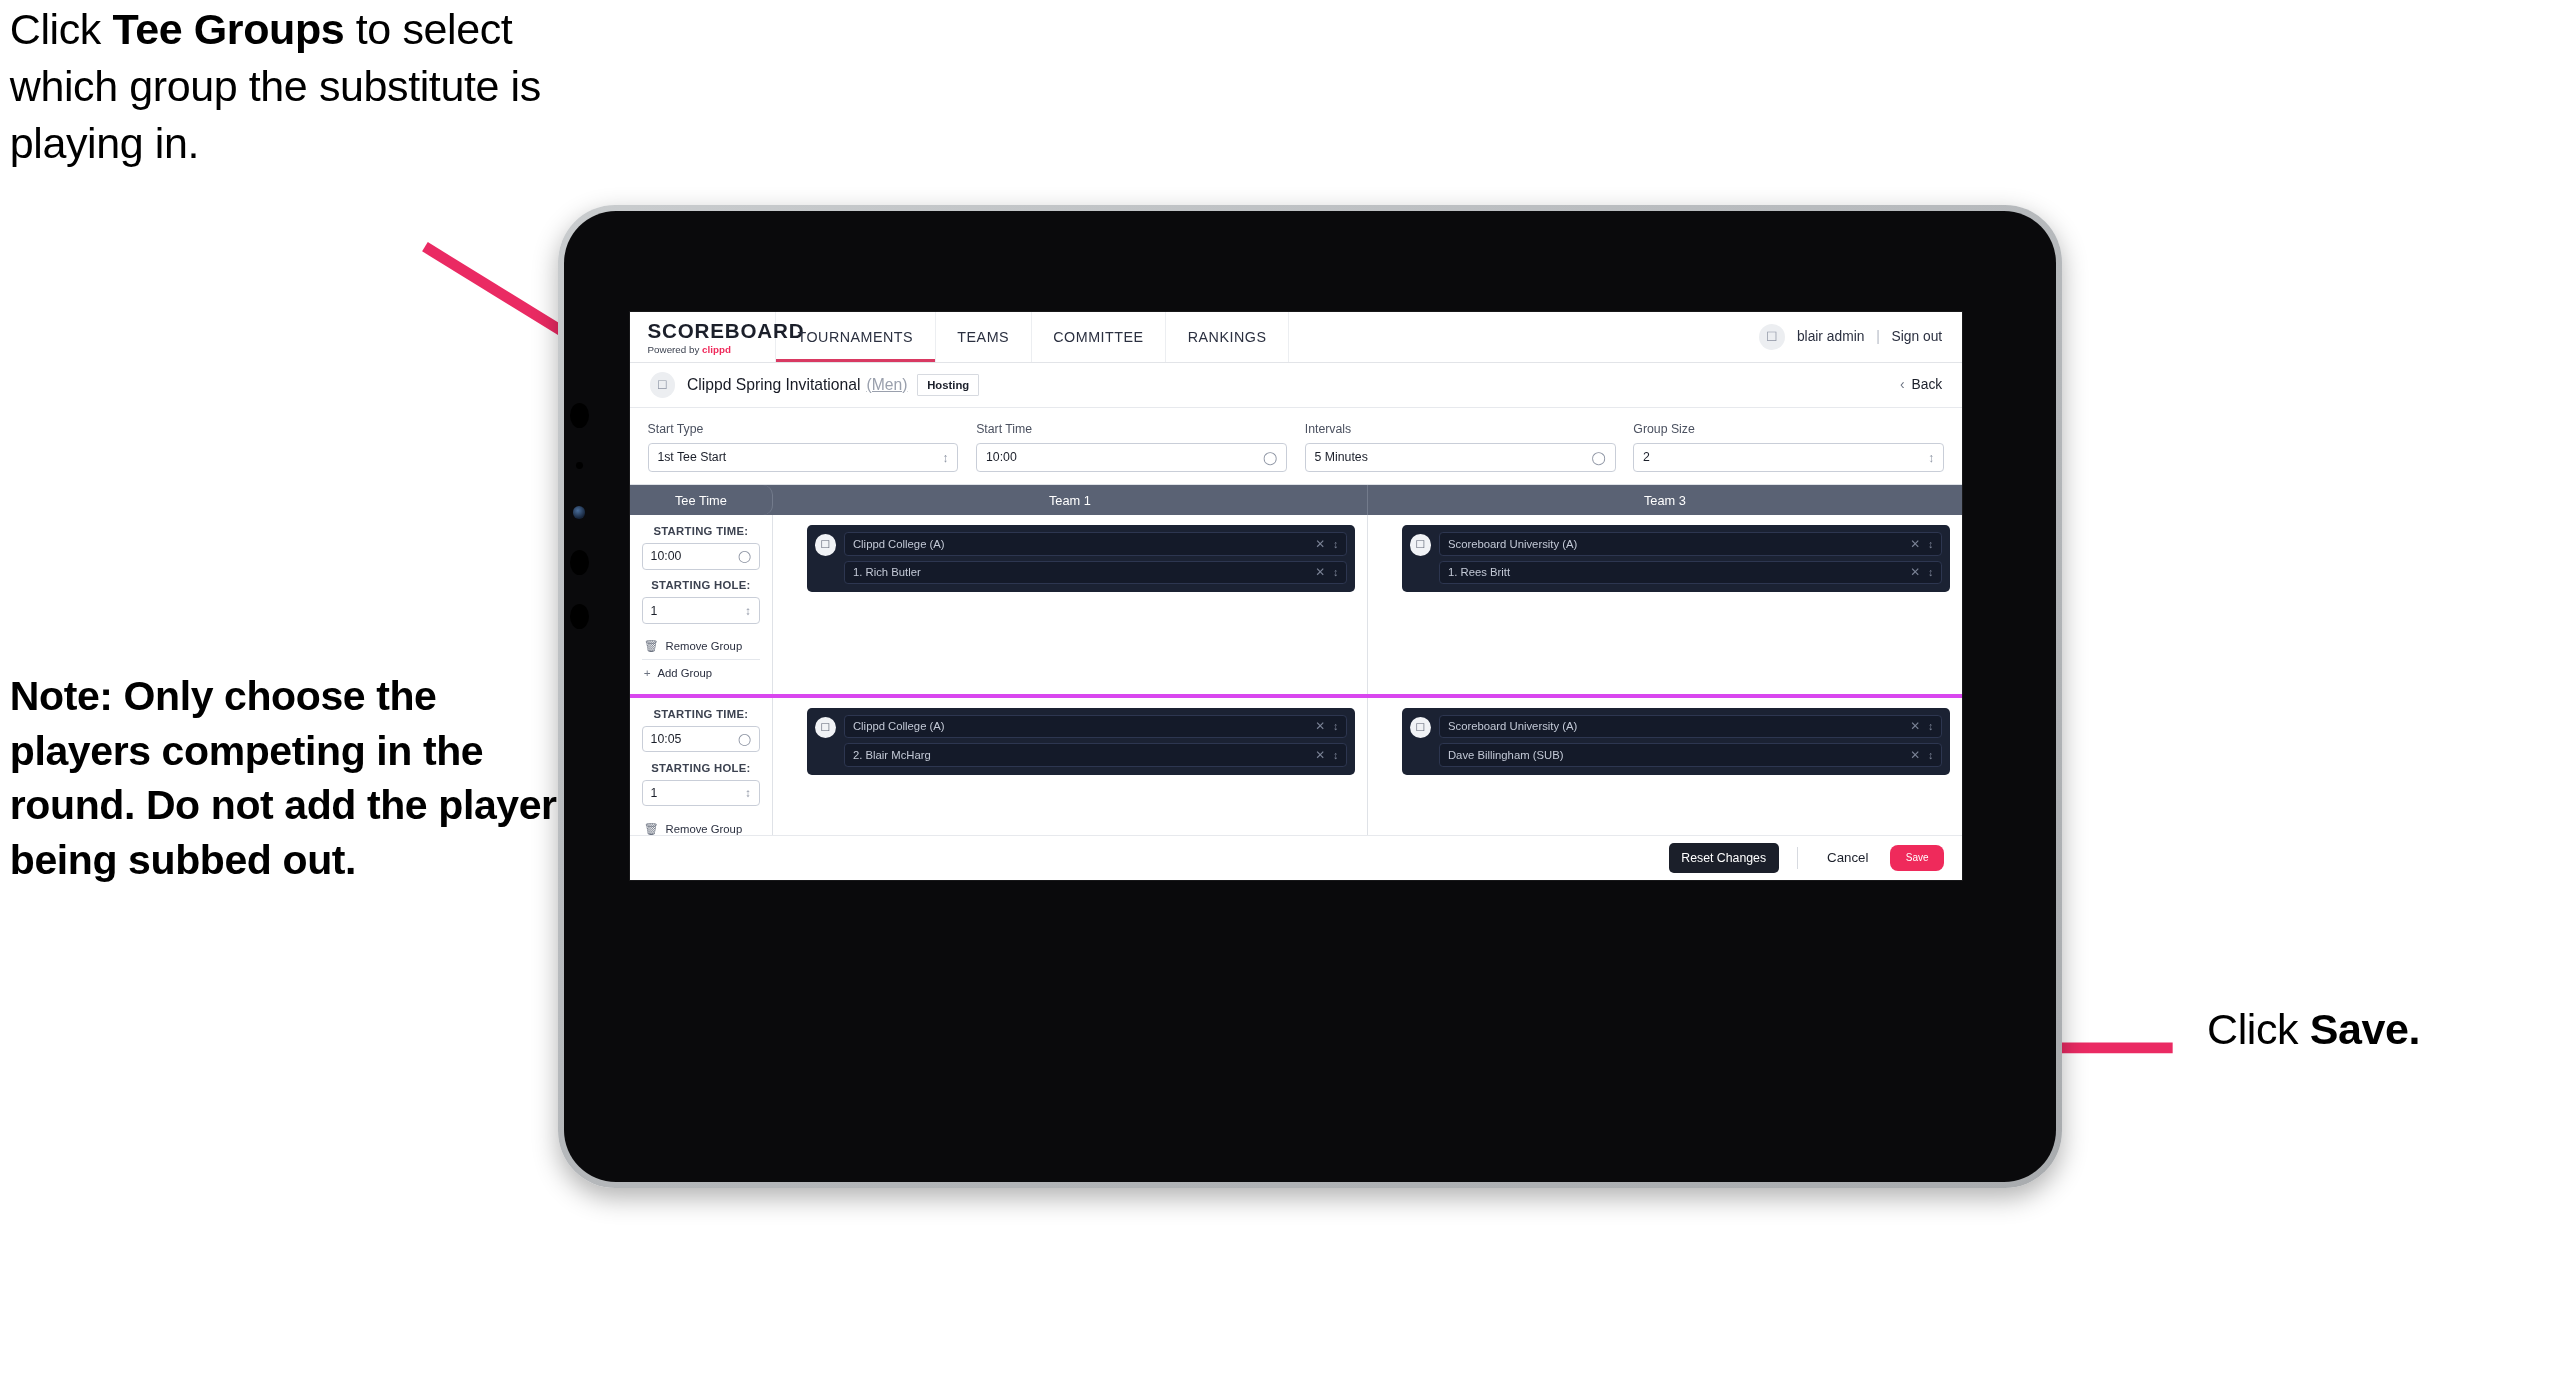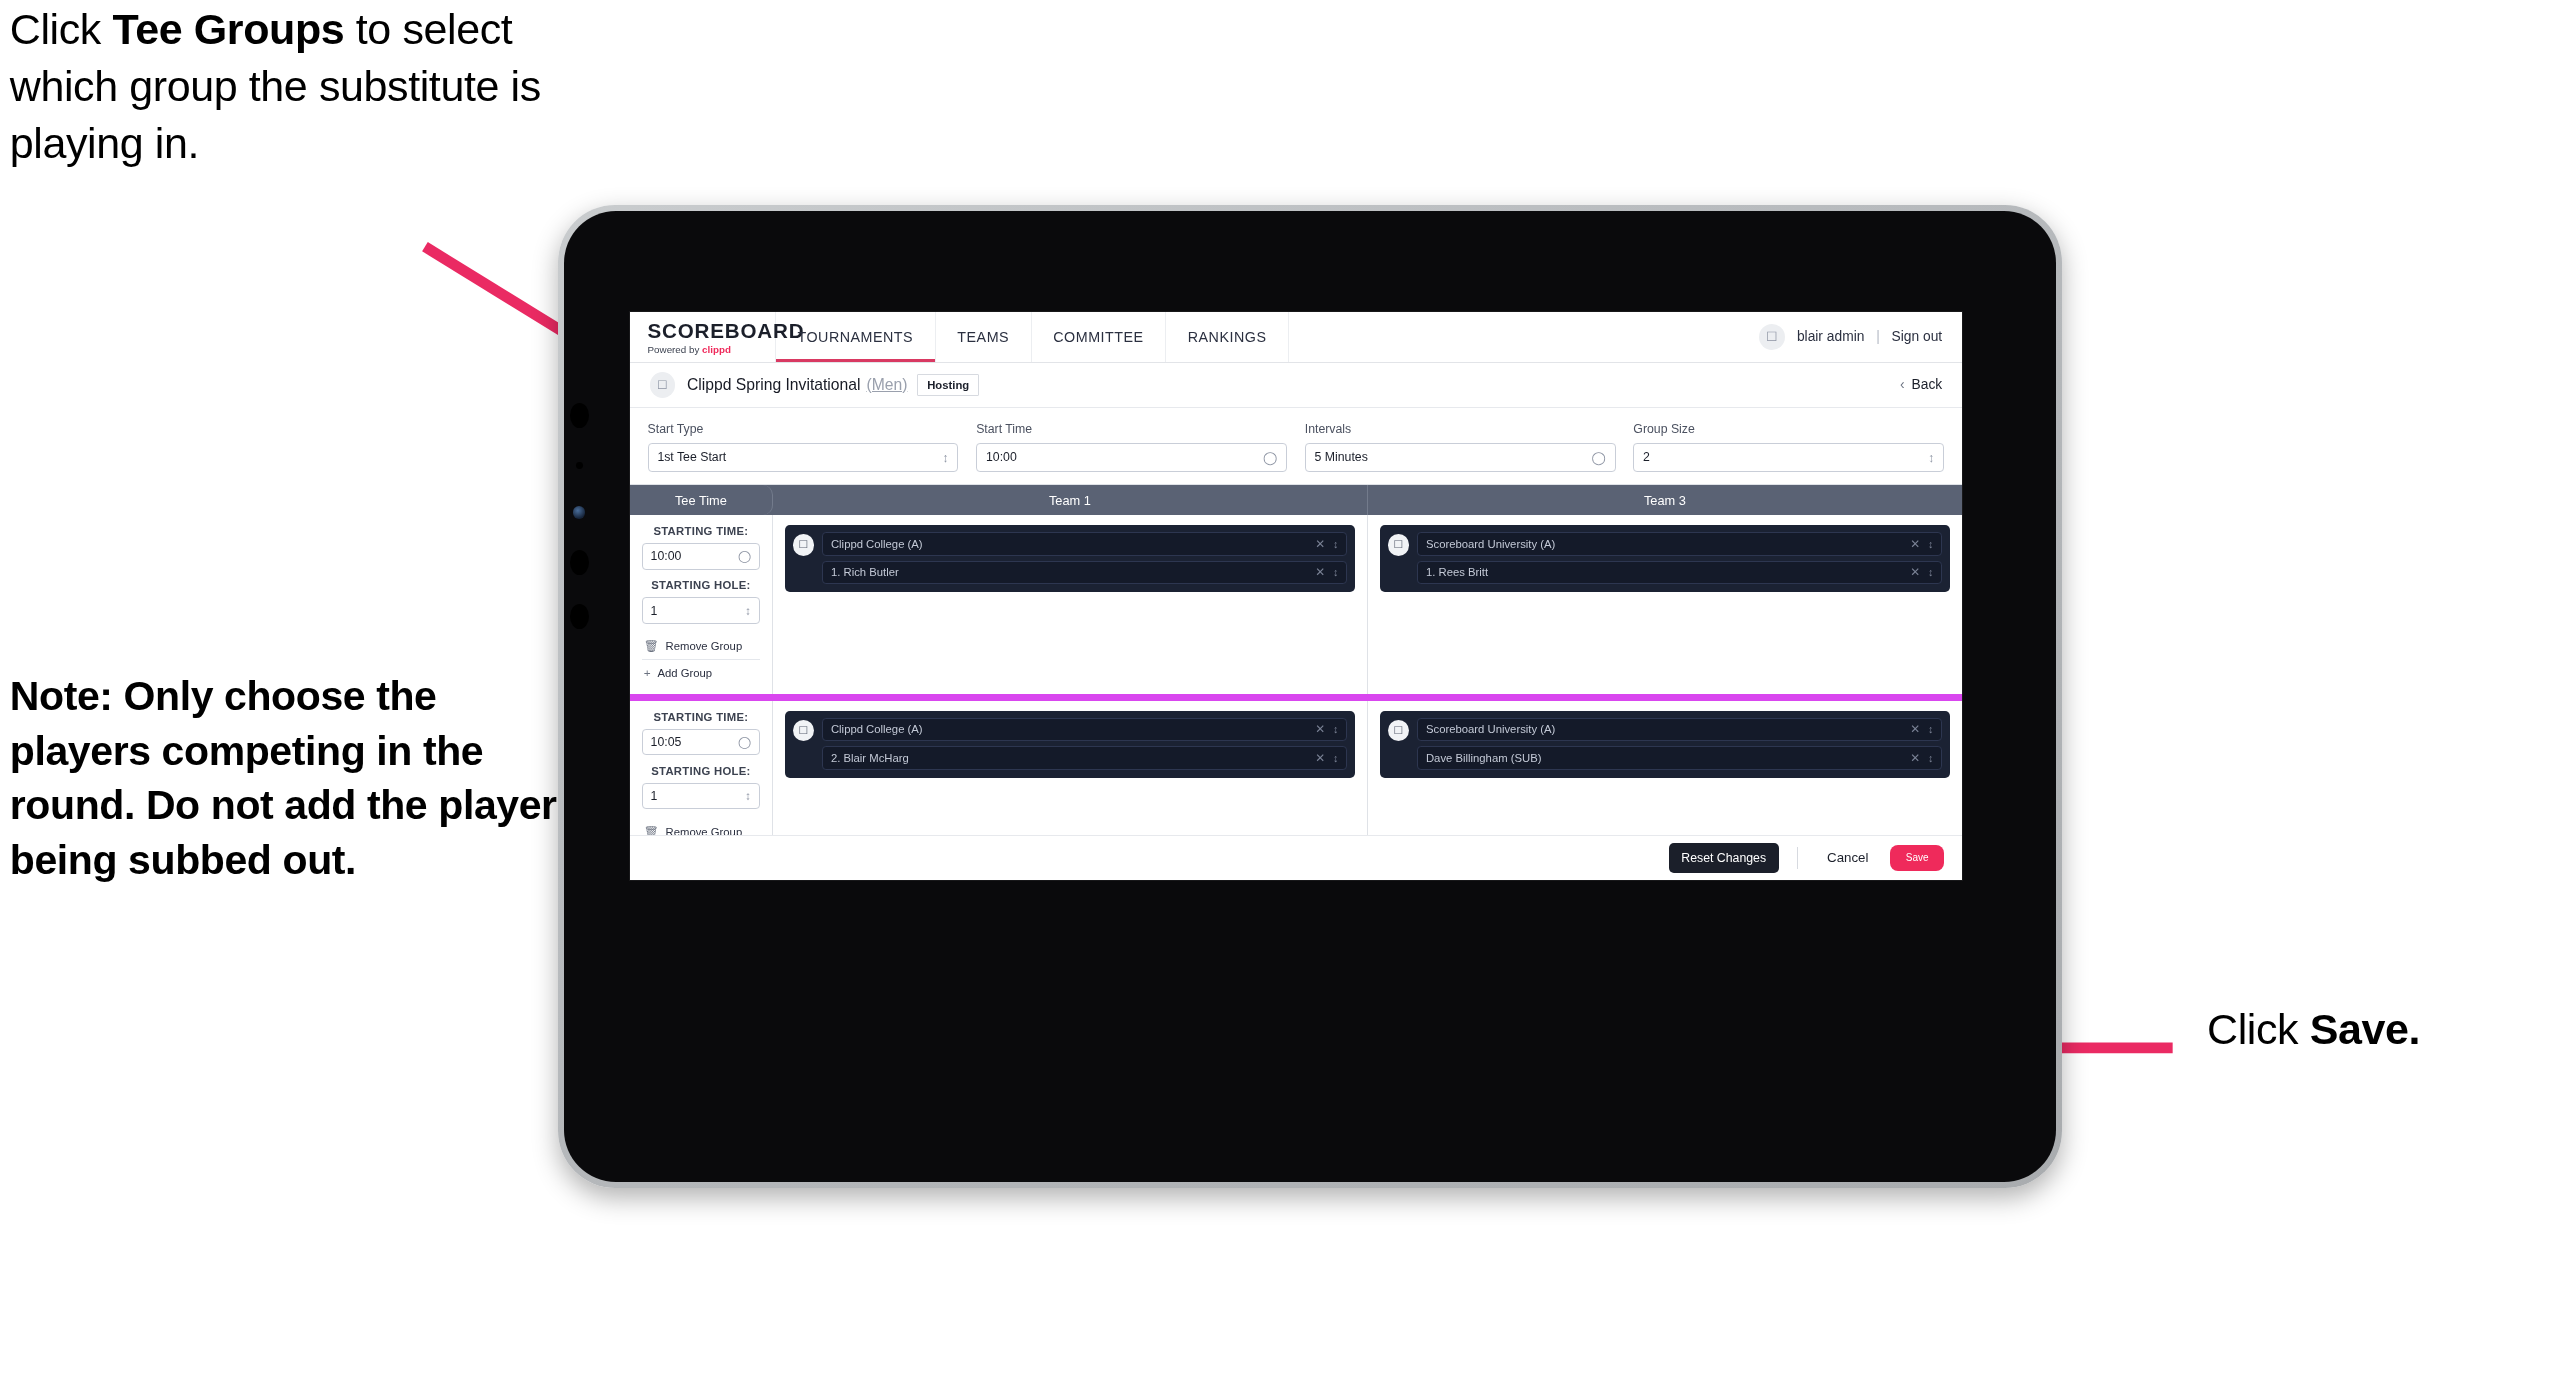--- a/index.html
+++ b/index.html
@@ -137,21 +137,21 @@
     font-size: 12.8px; height: 30.5px; align-items: stretch;
   }
   .th {
     display: flex; align-items: center; justify-content: center;
     border-right: 1px solid #737b8c;
   }
   .th-teetime { width: 143px; border-radius: 10px; }
   .th-team { flex: 1; }
   .th:last-child { border-right: none; }
 
-  .grouprow { display: flex; border-bottom: 7px solid #d946ef; min-height: 143px; }
+  .grouprow { display: flex; border-bottom: 4px solid #d946ef; min-height: 143px; gap: 22px; }
   .col-teetime {
     width: 143px; border-right: 1px solid #dfe2e7; padding: 9.8px 11.8px 7.9px 11.8px;
     background: #fff;
   }
   .tt-label {
     font-size: 11.3px; font-weight: 700; color: #3c4250;
     letter-spacing: 0.3px; text-align: center; margin-bottom: 5.9px;
   }
   .tt-box {
     height: 26.5px; border: 1px solid #c9ced8; border-radius: 3.9px; background: #fff;

